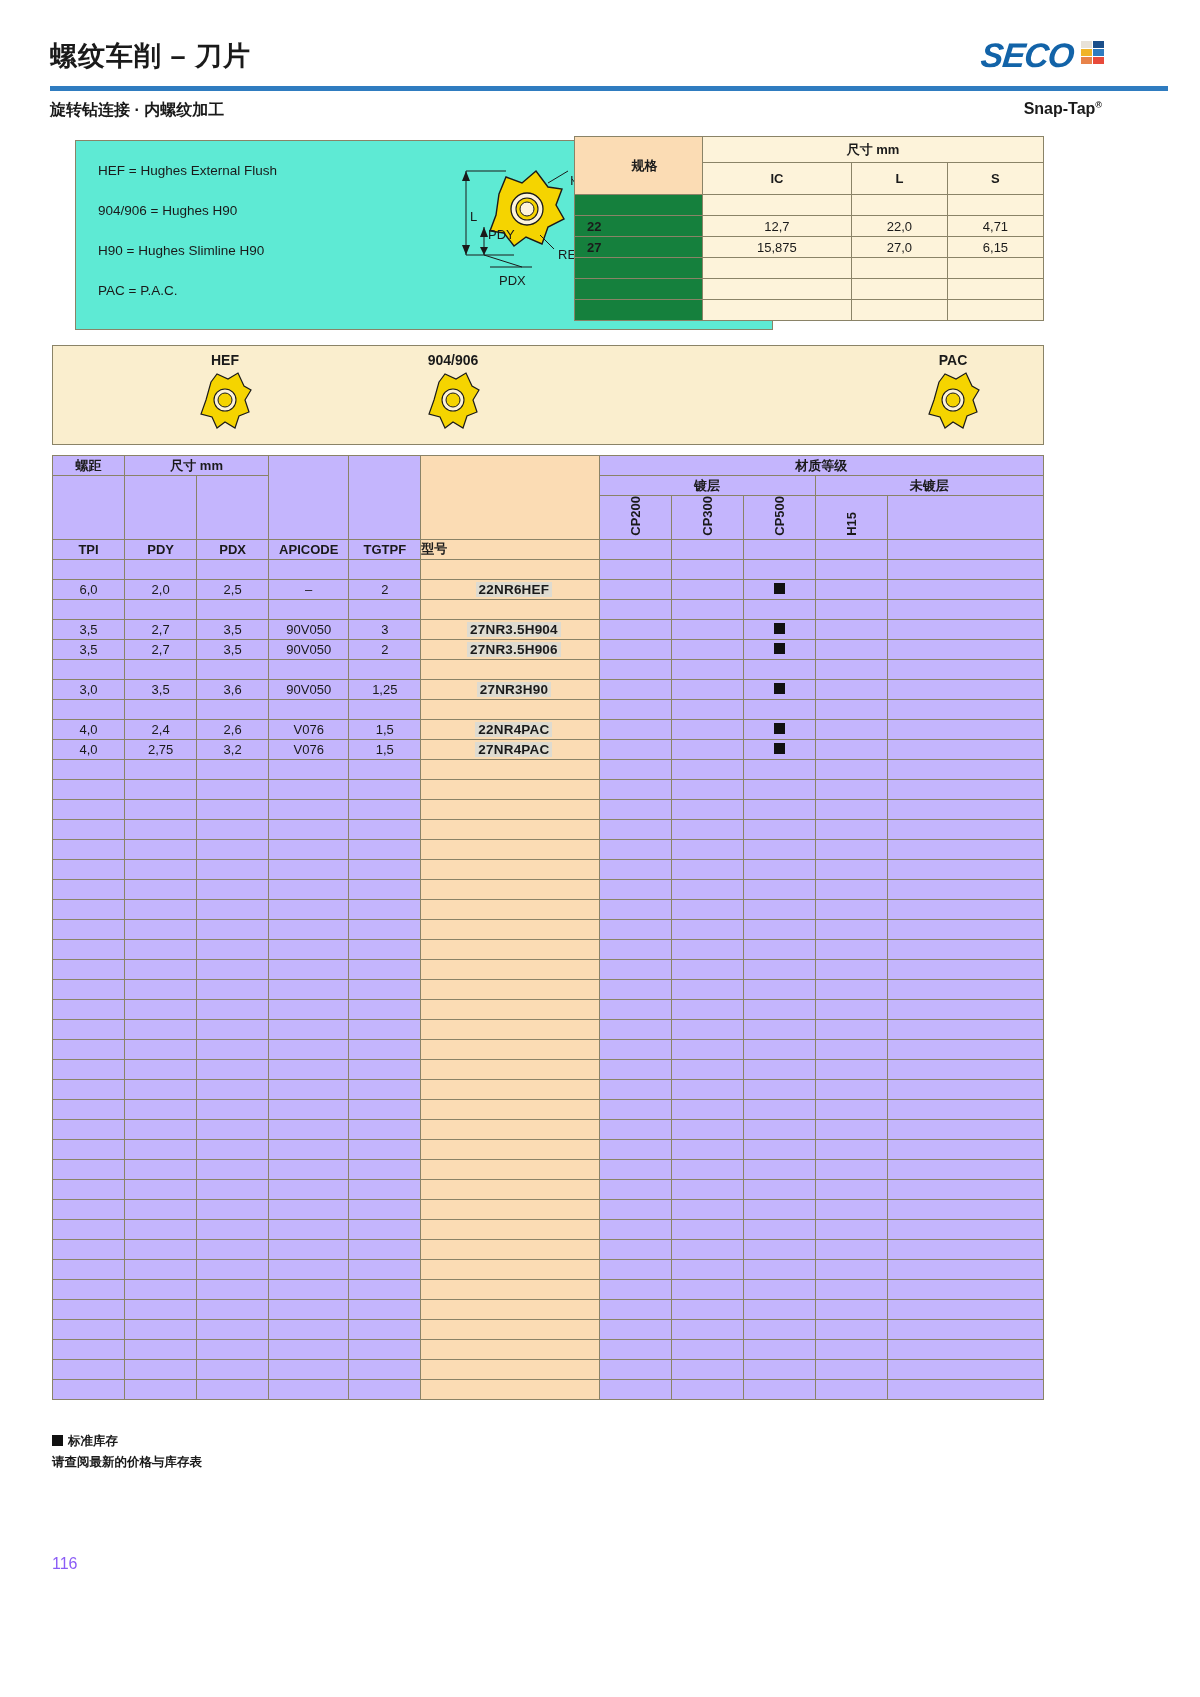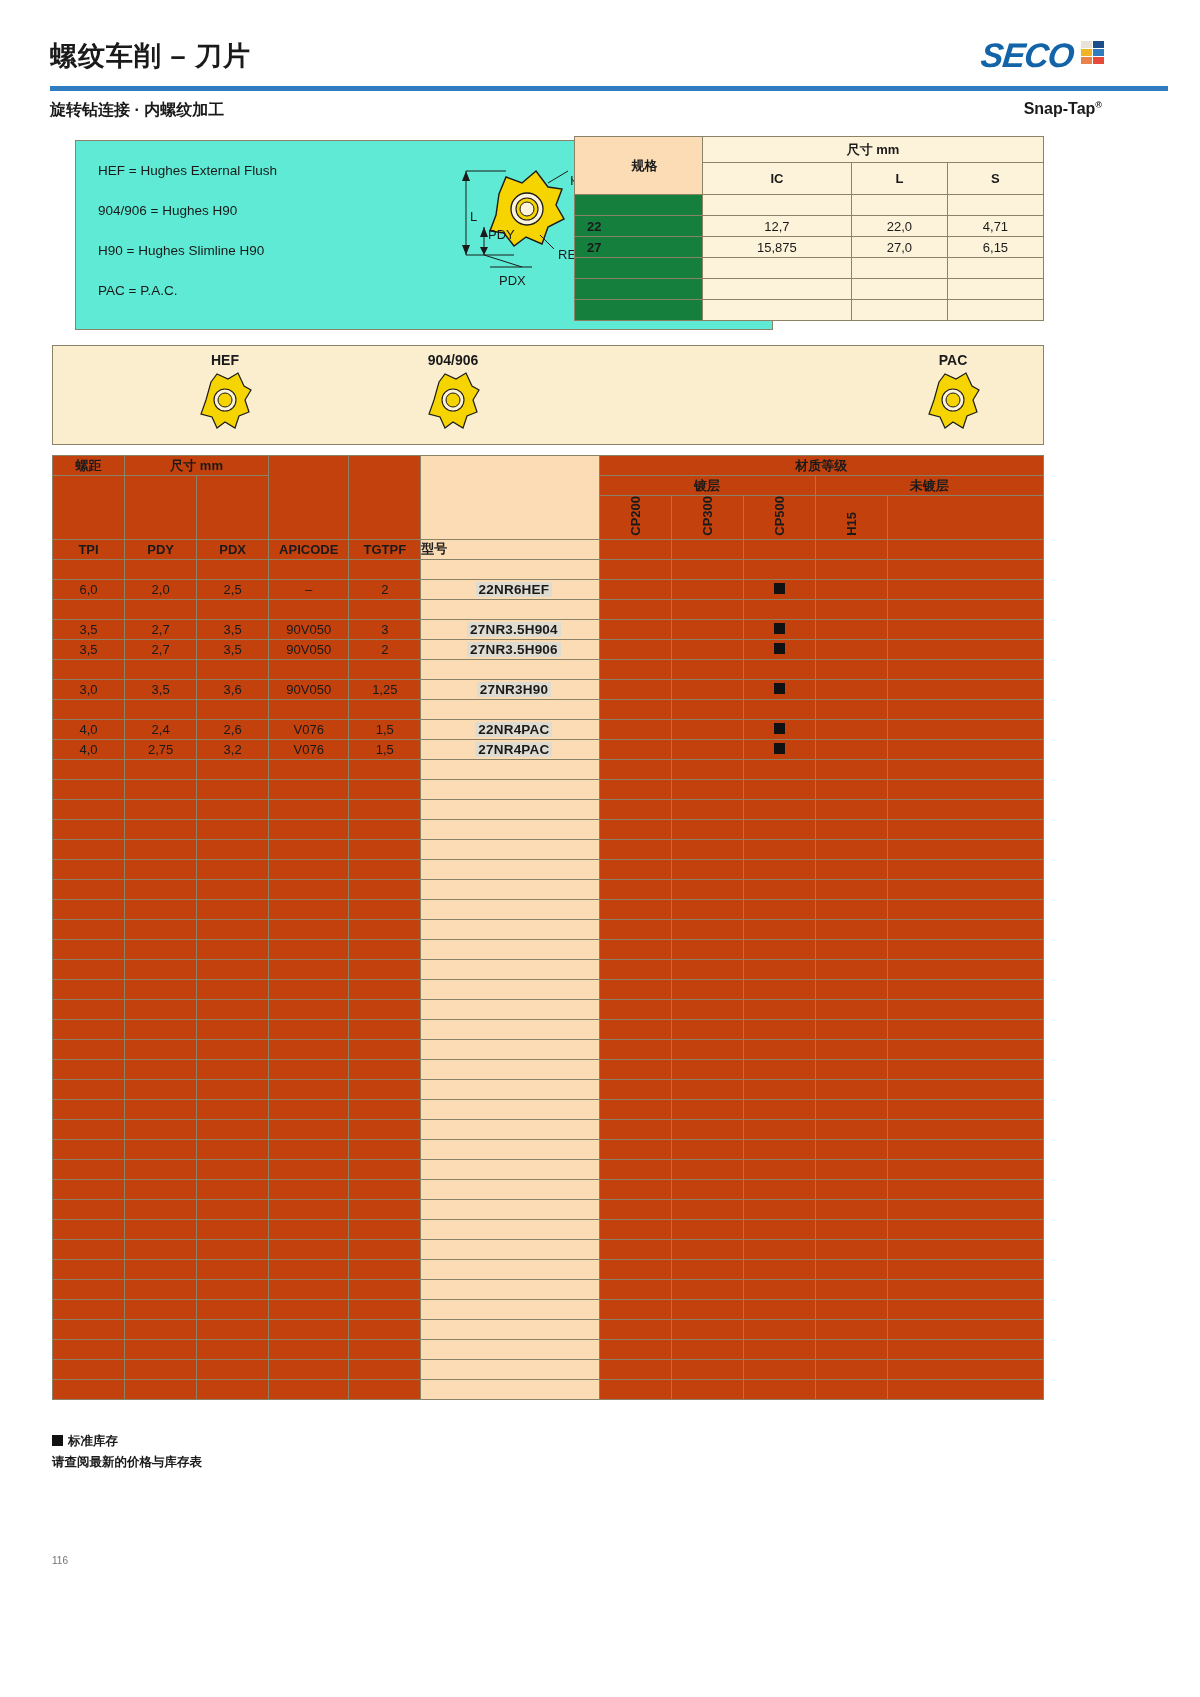--- a/index.html
+++ b/index.html
@@ -68,21 +68,21 @@
   .typeband {
     position:absolute; left:44px; top:345px; width:992px; height:100px;
     background:#faeece; border:1.5px solid #8a8367;
   }
   .typecell { position:absolute; top:6px; width:160px; text-align:center; }
   .typecell .lbl { font-size:14px; font-weight:bold; margin-bottom:2px; }
 
   
   .maintable {
     position:absolute; left:44px; top:455px; width:992px;
-    border-collapse:collapse; font-size:13px; background:#c2410c;
+    border-collapse:collapse; font-size:13px; background:#c4b5fd;
   }
   .maintable td, .maintable th {
     border:1px solid #8a8367; padding:0; text-align:center; height:20px; font-weight:normal;
   }
   .maintable .hdr { font-weight:bold; }
   .maintable .modelcol { background:#fbdcb4; text-align:center; padding-left:8px; }
   .maintable .modelhdr { background:#fbdcb4; text-align:left; padding-left:0; font-weight:bold; }
   .maintable .vtext {
     writing-mode:vertical-rl; transform:rotate(180deg);
     font-weight:bold; font-size:13px; white-space:nowrap;
@@ -90,21 +90,21 @@
   .vcell { height:110px; vertical-align:bottom; padding-bottom:6px; }
   .model-chip {
     display:inline-block; background:#dedbd0; padding:0 3px;
     font-weight:bold; font-size:13.5px; letter-spacing:0.2px;
   }
   .sq { display:inline-block; width:11px; height:11px; background:#111; }
 
   
   .footer { position:absolute; left:44px; top:1431px; font-size:12.5px; font-weight:bold; line-height:1.65; }
   .footer .sq { margin-right:5px; position:relative; top:1px; }
-  .pagenum { position:absolute; left:44px; top:1555px; font-size:10px; color:#737373; }
+  .pagenum { position:absolute; left:44px; top:1555px; font-size:16px; color:#8b5cf6; }
 </style>
 </head>
 <body>
 
 <div class="page">
 
   <div class="hdr-title">螺纹车削 – 刀片</div>
 
   <div class="logo-wrap">
     <span class="logo-text">SECO</span>

